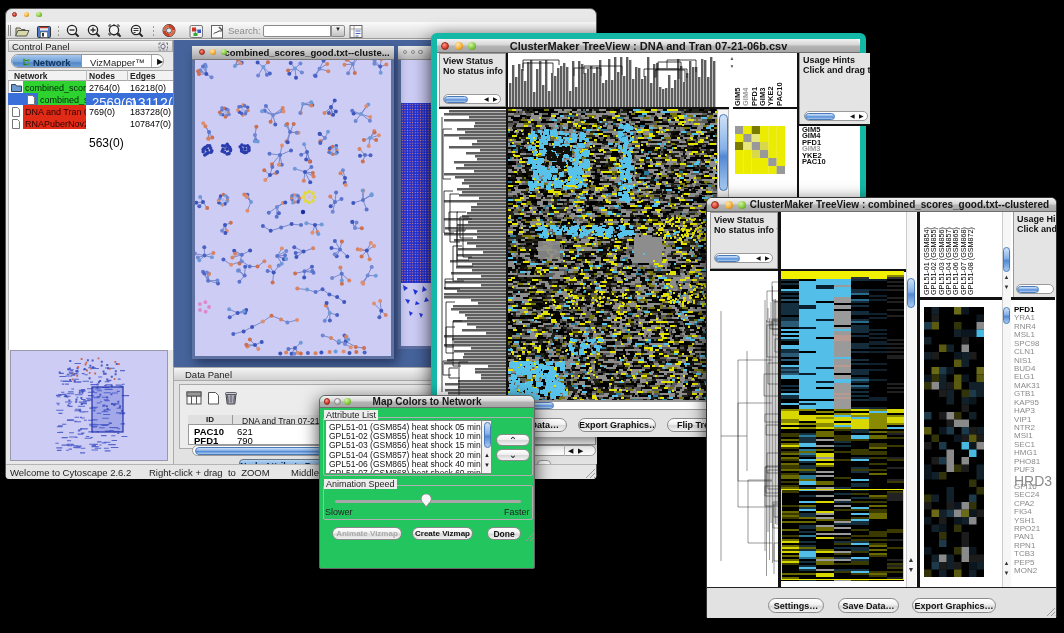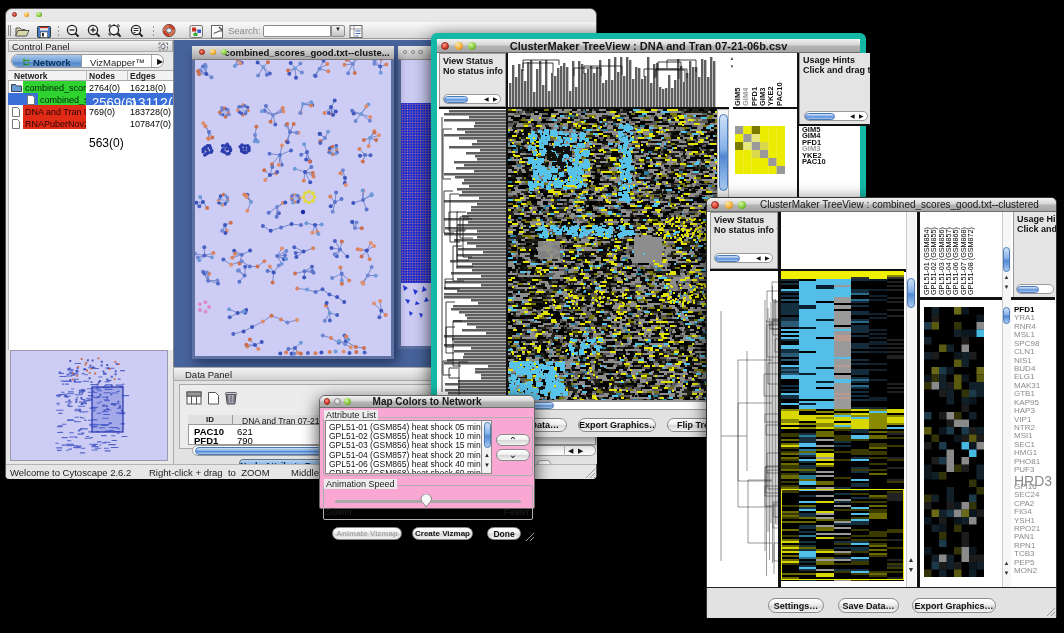--- a/index.html
+++ b/index.html
@@ -783,21 +783,21 @@
     </div>
     <div class="abs" style="left:362px;top:85px;width:71px;height:2px;background:#111"></div>
     <div class="abs" style="left:0;top:361px;width:433px;height:37px;background:#e2e2e2;border-top:1px solid #999"></div>
     <div class="sbt" style="left:71px;top:362px;width:203px;height:9px;border-radius:4.5px;background:#fff"></div>
     <div class="pill" style="left:89px;top:363px;width:28px;height:7px"></div>
     <div class="aqbtn bold" style="left:62px;top:379px;width:68px;height:14px;font-size:9px;line-height:13px;white-space:nowrap">Save Data…</div>
     <div class="aqbtn bold" style="left:141px;top:379px;width:78px;height:14px;font-size:9px;line-height:13px;white-space:nowrap">Export Graphics…</div>
     <div class="aqbtn bold" style="left:230px;top:379px;width:96px;height:14px;font-size:9px;line-height:13px;white-space:nowrap">Flip Tree Nodes…</div>
   </div>
 <div class="win" style="left:706px;top:197px;width:351px;height:421px;background:#fff;border:1px solid #333;border-radius:6px 6px 2px 2px">
-    <div class="tbar" style="height:14px;border-radius:5px 5px 0 0;font-size:10px;font-weight:normal;line-height:14px;padding-left:40px;padding-right:4px">ClusterMaker TreeView : combined_scores_good.txt--clustered</div>
+    <div class="tbar" style="height:14px;border-radius:5px 5px 0 0;font-size:10px;font-weight:bold;line-height:14px;padding-left:40px;padding-right:4px">ClusterMaker TreeView : combined_scores_good.txt--clustered</div>
     <div class="lt lr" style="left:4.0px;top:2.5px;width:8.4px;height:8.4px"></div>
     <div class="lt ly" style="left:17.5px;top:2.5px;width:8.4px;height:8.4px"></div>
     <div class="lt lg" style="left:31.0px;top:2.5px;width:8.4px;height:8.4px"></div>
     <div class="panel" style="left:3px;top:14px;width:68px;height:57px;border:1px solid #999">
       <div class="abs bold" style="left:3px;top:2px;font-size:9px;color:#111;white-space:nowrap">View Status</div>
       <div class="abs bold" style="left:3px;top:12px;font-size:9px;color:#111;white-space:nowrap">No status info f</div>
       <div class="sbt" style="left:3px;top:40px;width:59px;height:10px;border-radius:5px"></div>
       <div class="pill" style="left:4px;top:41.5px;width:25px;height:7px"></div>
       <div class="abs" style="left:45px;top:41px;font-size:6px;color:#111">◀</div>
       <div class="abs" style="left:54px;top:41px;font-size:6px;color:#111">▶</div>
@@ -914,21 +914,21 @@
       <div style="position:absolute;left:0;top:261.0px;font-size:8px;color:#8a8a8a">MON2</div>
     </div>
     <div class="abs" style="left:0;top:389px;width:349px;height:31px;background:#e2e2e2;border-top:1.5px solid #222"></div>
     <div class="aqbtn bold" style="left:61px;top:400px;width:56px;height:15px;font-size:9px;line-height:14px;white-space:nowrap">Settings…</div>
     <div class="aqbtn bold" style="left:131px;top:400px;width:61px;height:15px;font-size:9px;line-height:14px;white-space:nowrap">Save Data…</div>
     <div class="aqbtn bold" style="left:205px;top:400px;width:84px;height:15px;font-size:9px;line-height:14px;white-space:nowrap">Export Graphics…</div>
     <svg class="abs" style="left:338px;top:408px" width="11" height="11" xmlns="http://www.w3.org/2000/svg">
       <path d="M10 2L2 10M10 6l-4 4M10 9.5l-.5.5" stroke="#999" stroke-width="1"></path>
     </svg>
   </div>
-<div class="win" style="left:319px;top:395px;width:216px;height:114px;background:#f9a8d4;border:1px solid #666;border-radius:6px 6px 2px 2px">
+<div class="win" style="left:319px;top:395px;width:216px;height:174px;background:#22c55e;border:1px solid #666;border-radius:6px 6px 2px 2px">
     <div class="tbar" style="height:12px;border-radius:5px 5px 0 0;font-size:10px;font-weight:bold;line-height:12px">Map Colors to Network</div>
     <div class="lt lr" style="left:3.5px;top:2px;width:6.8px;height:6.8px"></div>
     <div class="lt lgr" style="left:13.9px;top:2px;width:6.8px;height:6.8px"></div>
     <div class="lt lg" style="left:24.3px;top:2px;width:6.8px;height:6.8px"></div>
     <div class="abs" style="left:4px;top:14px;font-size:9px;color:#222;background:#ececec;z-index:3;padding:0 2px">Attribute List</div>
     <div class="abs" style="left:3px;top:21px;width:210px;height:59px;border:1px solid #b0b0b0;border-radius:2px"></div>
     <div class="abs" style="left:5px;top:24px;width:157px;height:54px;background:#fff;border:1px solid #888;overflow:hidden">
       <div style="position:absolute;left:3px;top:1.0px;font-size:8.5px;color:#111;white-space:nowrap">GPL51-01 (GSM854) heat shock 05 min</div>
       <div style="position:absolute;left:3px;top:10.2px;font-size:8.5px;color:#111;white-space:nowrap">GPL51-02 (GSM855) heat shock 10 min</div>
       <div style="position:absolute;left:3px;top:19.4px;font-size:8.5px;color:#111;white-space:nowrap">GPL51-03 (GSM856) heat shock 15 min</div>

